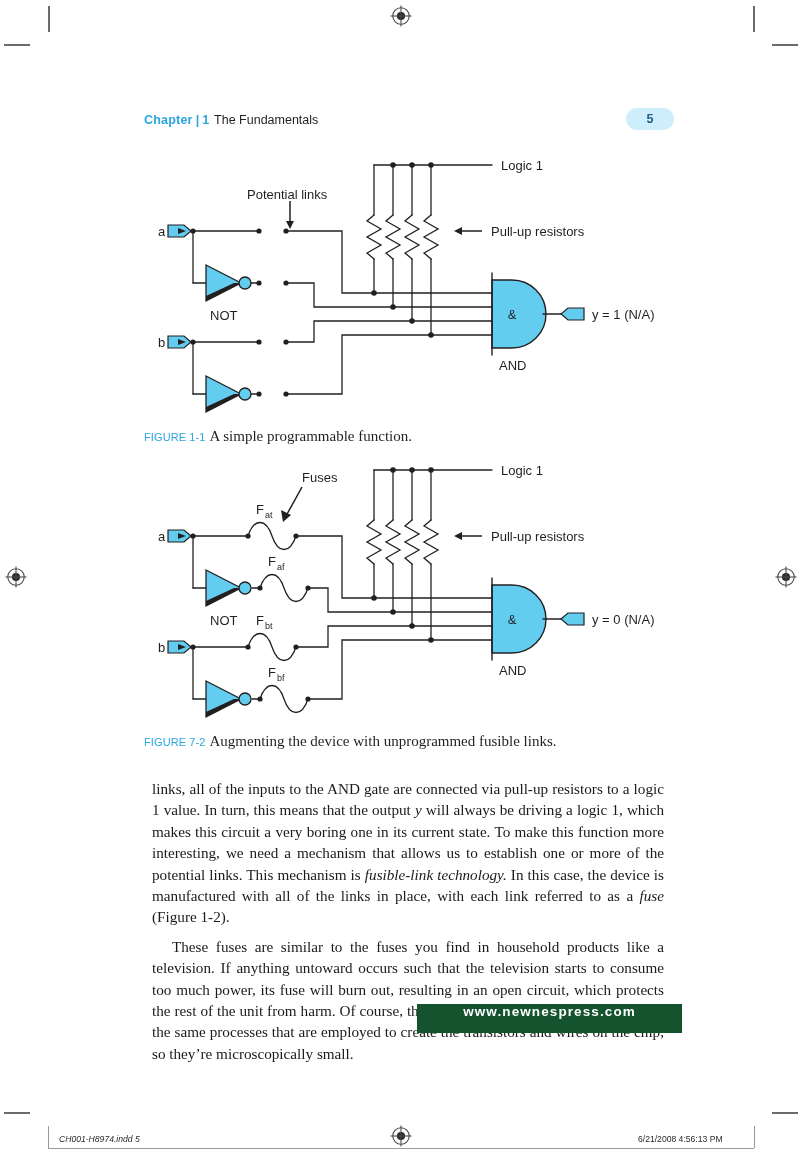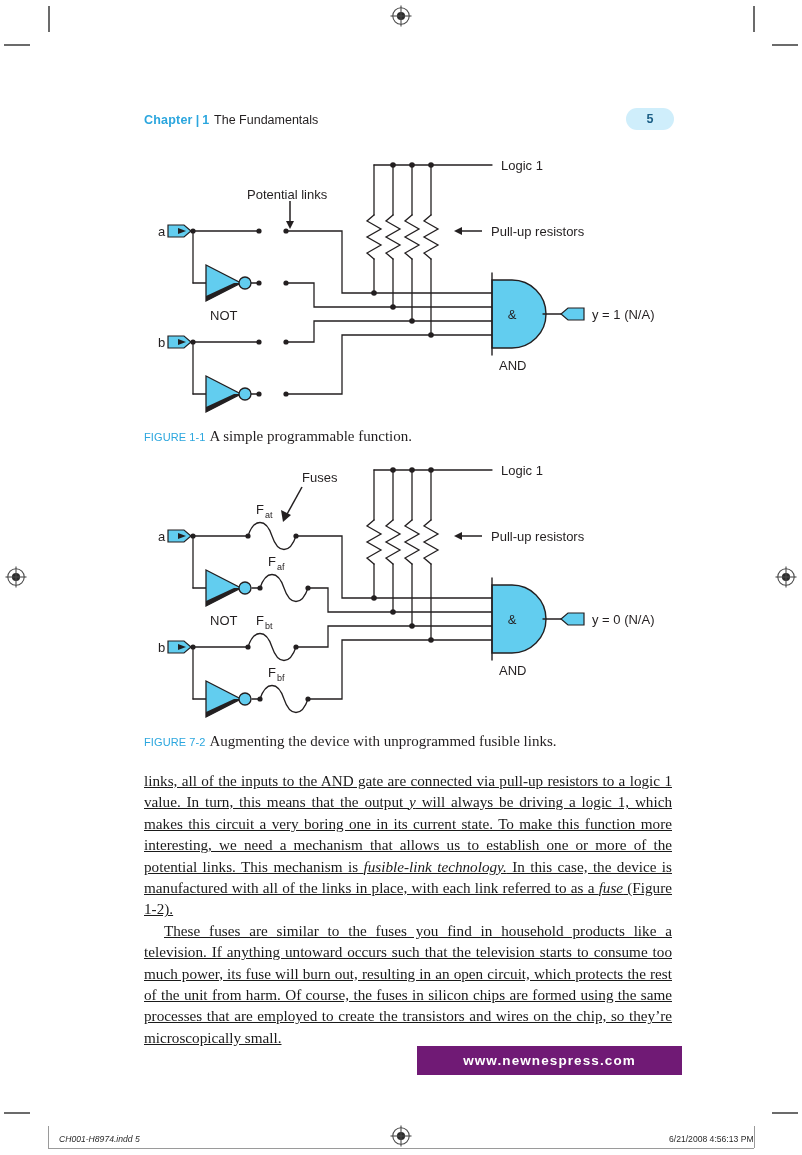--- a/index.html
+++ b/index.html
@@ -29,27 +29,27 @@
   .figwrap{position:absolute;}
   .figcap{position:absolute;font-family:"Liberation Serif",serif;font-size:11.5px;}
   .figcap .lbl{color:#2ba6de;font-family:"Liberation Sans",sans-serif;
        font-weight:normal;font-size:11px;letter-spacing:.1px;}
   .figcap .txt{color:#231f20;margin-left:4px;font-size:15px;}
 
   
   #body{position:absolute;left:144px;top:770px;width:528px;
         font-size:15.2px;line-height:21.4px;text-align:justify;
         color:#1a1a1a;}
-  #body p{margin:0;text-decoration:underline;}
+  #body p{margin:8px;}
   #body p.indent{text-indent:20px;}
   #body i{font-style:italic;}
 
   
-  #urlbar{position:absolute;left:417px;top:1046px;width:265px;height:29px;
-       background:#701a75;display:flex;align-items:center;justify-content:center;}
+  #urlbar{position:absolute;left:417px;top:1004px;width:265px;height:29px;
+       background:#14532d;display:flex;justify-content:center;}
   #urlbar span{color:#fff;font-family:"Liberation Sans",sans-serif;
        font-weight:bold;font-size:13.5px;letter-spacing:1.1px;}
 
   
   #footrule{position:absolute;left:48px;top:1148px;width:706px;height:1px;background:#9a9a9a;}
   #footleftbar{position:absolute;left:48px;top:1126px;width:1px;height:22px;background:#9a9a9a;}
   #footrightbar{position:absolute;left:754px;top:1126px;width:1px;height:22px;background:#9a9a9a;}
   .foottext{position:absolute;font-family:"Liberation Sans",sans-serif;font-size:8.6px;color:#2a2a2a;}
 </style>
 </head>
@@ -345,13 +345,13 @@
 </div>
 
 <div id="urlbar">
   <span>www.newnespress.com</span>
 </div>
 
 <div id="footleftbar"></div>
 <div id="footrightbar"></div>
 <div id="footrule"></div>
 <div class="foottext" style="left:59px;top:1134px;font-style:italic;">CH001-H8974.indd   5</div>
-<div class="foottext" style="left:669px;top:1134px;">6/21/2008   4:56:13 PM</div>
+<div class="foottext" style="left:638px;top:1134px;">6/21/2008   4:56:13 PM</div>
 
 </body></html>

